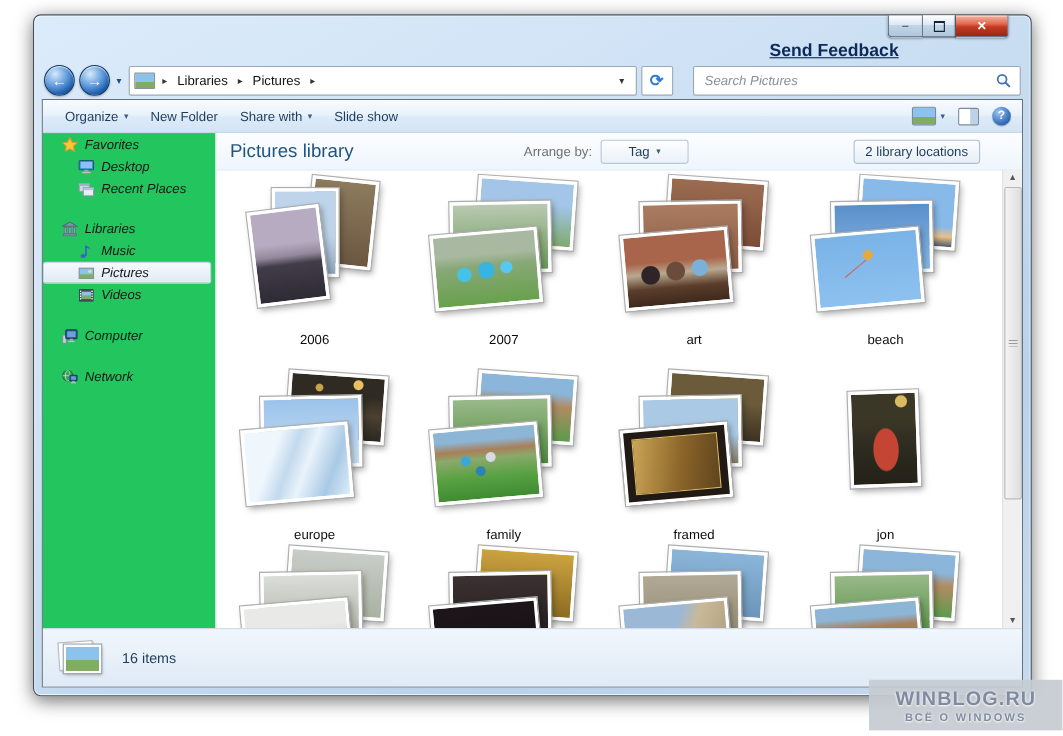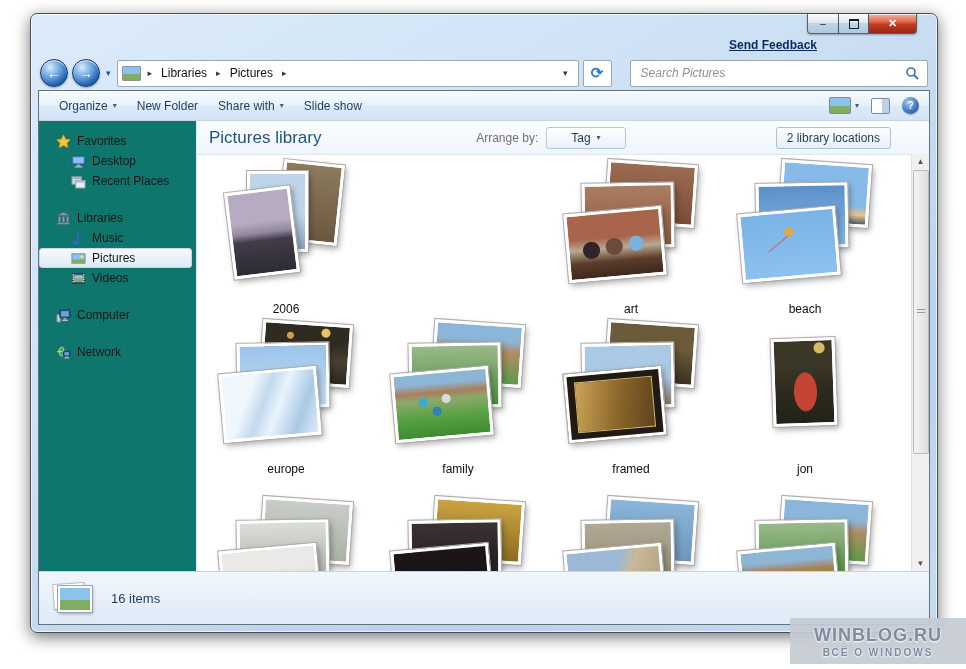--- a/index.html
+++ b/index.html
@@ -6,21 +6,21 @@
     font-family:"Liberation Sans",sans-serif;overflow:hidden;position:relative;}
 
   
   .window{position:absolute;left:30px;top:13px;width:906px;height:618px;border-radius:7px;
     background:linear-gradient(150deg,#dcebfa 0%,#cfe2f5 35%,#b9d2ea 75%,#c7daee 100%);
     border:1px solid #424f5c;
     box-shadow:0 4px 16px rgba(0,0,0,.55),inset 0 0 0 1px rgba(255,255,255,.65);}
 
   
   .titlebar{position:relative;height:42px;}
-  .sendfeedback{position:absolute;right:120px;top:24px;font-size:12px;color:#0b2a59;
+  .sendfeedback{position:absolute;right:120px;top:24px;font-size:16px;color:#0b2a59;
     text-decoration:underline;font-weight:bold;cursor:pointer;}
   .caption{position:absolute;right:20px;top:0;display:flex;}
   .cbtn{height:19px;display:flex;align-items:center;justify-content:center;
     border:1px solid #52616f;border-top:none;color:#fff;font-size:10px;
     box-shadow:inset 0 1px 0 rgba(255,255,255,.7),0 1px 2px rgba(0,0,0,.3);cursor:pointer;}
   .cbtn.min{width:30px;border-radius:0 0 0 4px;
     background:linear-gradient(#fdfeff,#dce8f3 45%,#c3d5e6 46%,#b0c7dc);color:#123;}
   .cbtn.max{width:29px;border-left:none;
     background:linear-gradient(#fdfeff,#dce8f3 45%,#c3d5e6 46%,#b0c7dc);color:#123;}
   .cbtn.close{width:47px;border-left:none;border-radius:0 0 4px 0;
@@ -65,21 +65,21 @@
   .viewbtn{display:flex;align-items:center;gap:4px;cursor:pointer;}
   .preview-ic{width:17px;height:14px;border:1px solid #7d8b99;border-radius:2px;background:#fff;
     box-shadow:inset -7px 0 0 #bdd2e6;cursor:pointer;}
   .help-ic{width:17px;height:17px;border-radius:50%;cursor:pointer;
     background:radial-gradient(circle at 35% 30%,#9cc6f0,#3c74c0 60%,#1d4a8c);
     color:#fff;font-size:11px;font-weight:bold;text-align:center;line-height:17px;
     box-shadow:0 1px 1px rgba(0,0,0,.3);}
 
   
   .main{flex:1;display:flex;min-height:0;}
-  .sidebar{flex:0 0 157px;background:#0f766e;padding-top:10px;font-size:12px;color:#161616;overflow:hidden;}
+  .sidebar{flex:0 0 157px;background:#22c55e;padding-top:0;font-size:12px;color:#161616;overflow:hidden;font-style:italic;}
   .sgroup{margin-bottom:17px;}
   .srow{display:flex;align-items:center;gap:6px;height:20px;padding-left:16px;cursor:pointer;}
   .srow.child{padding-left:31px;}
   .srow.sel{background:linear-gradient(#f6f9fd,#dfeaf5);border:1px solid #c9d7e4;border-radius:3px;
     margin-right:4px;padding-left:30px;height:18px;}
   .sic{width:16px;height:16px;flex:0 0 16px;display:flex;align-items:center;justify-content:center;}
 
   .content{flex:1;position:relative;background:#fff;border-left:1px solid #e4e9ef;min-width:0;}
   .chead{height:33px;display:flex;align-items:center;
     background:linear-gradient(#fcfdff,#eef5fc);border-bottom:1px solid #dde8f2;padding:0 12px;}
@@ -101,21 +101,21 @@
   .varrow.up{top:0;}.varrow.down{bottom:0;}
   .vthumb{position:absolute;left:1px;top:16px;width:14px;height:282px;border:1px solid #b9b9b9;
     border-radius:2px;background:linear-gradient(90deg,#f4f4f4,#dedede);cursor:pointer;}
   .grip{position:absolute;left:3px;right:3px;top:50%;height:6px;margin-top:-3px;
     background:repeating-linear-gradient(#9a9a9a 0 1px,transparent 1px 3px);}
 
   
   .grid{position:absolute;left:0;right:17px;top:33px;bottom:0;overflow:hidden;}
   .cell{position:absolute;width:170px;height:162px;cursor:pointer;}
   .c1{left:4px}.c2{left:176px}.c3{left:349px}.c4{left:523px}
-  .r1{top:8px}.r2{top:168px}.r3{top:345px}
+  .r1{top:8px}.r2{top:185px}.r3{top:345px}
   .stack{position:absolute;left:10px;top:0;width:150px;height:135px;}
   .ph{position:absolute;border:3px solid #fff;outline:1px solid #adadad;
     box-shadow:2px 3px 6px rgba(0,0,0,.35);}
   .ph .detail{position:absolute;}
   .ph.back{width:84px;height:57px;right:10px;top:0;transform:rotate(4deg);}
   .ph.mid{width:86px;height:59px;left:26px;top:21px;transform:rotate(-1deg);}
   .ph.front{width:92px;height:63px;left:10px;top:48px;transform:rotate(-5deg);}
   .portrait .ph.back{width:55px;height:75px;right:20px;top:0;transform:rotate(6deg);}
   .portrait .ph.mid{width:55px;height:75px;left:36px;top:9px;transform:rotate(0deg);}
   .portrait .ph.front{width:60px;height:81px;left:18px;top:27px;transform:rotate(-7deg);}
@@ -407,20 +407,30 @@
           <div class="cell c1 r1">
             <div class="stack portrait f2006">
                 <div class="ph back"></div>
                 <div class="ph mid"></div>
                 <div class="ph front">
                   <div class="detail"></div>
                 </div>
               </div>
             <div class="fname">2006</div>
           </div>
+          <div class="cell c2 r1">
+            <div class="stack f2007">
+                <div class="ph back"></div>
+                <div class="ph mid"></div>
+                <div class="ph front">
+                  <div class="detail"></div>
+                </div>
+              </div>
+            <div class="fname">2007</div>
+          </div>
           <div class="cell c3 r1">
             <div class="stack fart">
                 <div class="ph back"></div>
                 <div class="ph mid"></div>
                 <div class="ph front">
                   <div class="detail"></div>
                 </div>
               </div>
             <div class="fname">art</div>
           </div>

